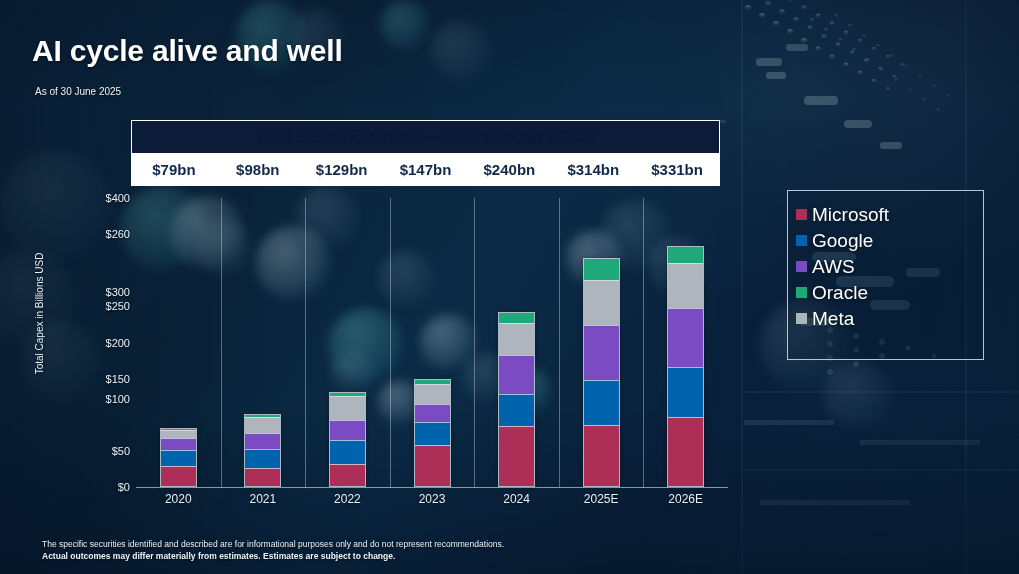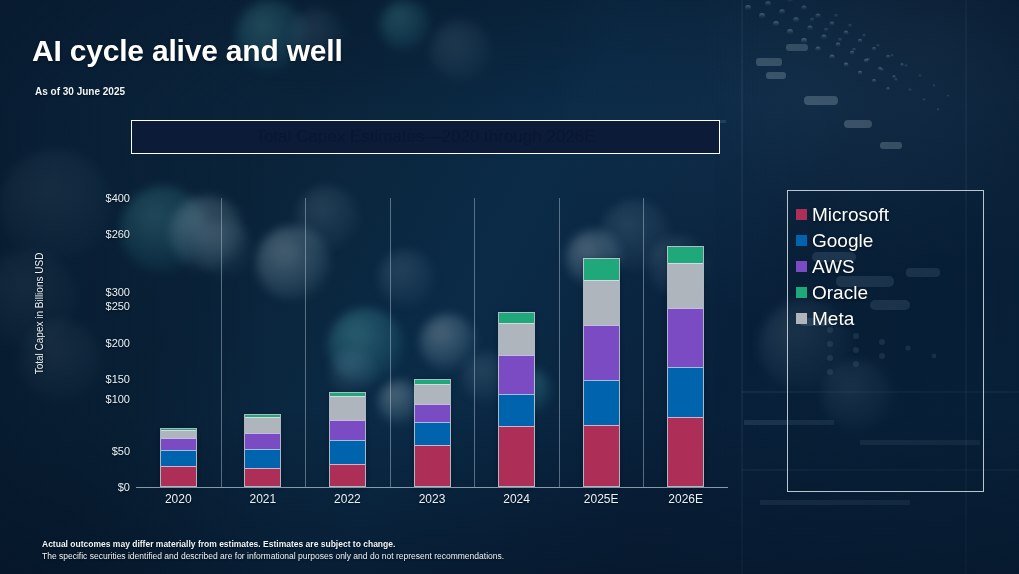--- a/index.html
+++ b/index.html
@@ -41,21 +41,21 @@
 
   
   #title {
     position:absolute; left:32px; top:34px;
     font-size:30px; font-weight:bold; color:#ffffff;
     letter-spacing:-0.2px;
     text-shadow:0 1px 3px rgba(0,0,0,.45);
   }
   #subtitle {
     position:absolute; left:35px; top:86px;
-    font-size:10px; font-weight:bold; color:#f0f5f8;
+    font-size:10px; font-weight:normal; color:#f0f5f8;
     text-shadow:0 1px 2px rgba(0,0,0,.5);
   }
 
   
   #capex-table {
     position:absolute; left:131px; top:120px; width:589px;
     border:1px solid #ffffff;
   }
   #capex-title {
     height:32px; line-height:32px; text-align:center;
@@ -113,21 +113,21 @@
   #x-labels { position:absolute; left:136px; top:306px; width:592px; height:22px; }
   .x-label {
     position:absolute; top:0; width:80px; text-align:center;
     transform:translateX(-50%);
     font-size:12px; color:#e9f1f6;
     text-shadow:0 1px 2px rgba(0,0,0,.55);
   }
 
   
   #legend {
-    position:absolute; left:787px; top:190px; width:197px; height:302px;
+    position:absolute; left:787px; top:190px; width:197px; height:170px;
     border:1px solid #b9c6d2;
     background:rgba(8,26,46,0.18);
     padding:10px 0 0 8px;
   }
   .legend-item { display:flex; align-items:center; height:26px; }
   .legend-swatch {
     width:11px; height:11px; margin-right:5px; flex:0 0 auto;
   }
   .legend-label {
     font-size:19px; color:#ffffff;
@@ -299,20 +299,29 @@
     <div class="bokeh dim" style="left:760px; top:300px; width:90px; height:90px;"></div>
     <div class="bokeh dim" style="left:822px; top:360px; width:70px; height:70px;"></div>
   </div>
   <div class="bg-layer vignette"></div>
 
   <div id="title">AI cycle alive and well</div>
   <div id="subtitle">As of 30 June 2025</div>
 
   <div id="capex-table">
     <div id="capex-title">Total Capex Estimates—2020 through 2026E</div>
+    <div id="capex-values">
+        <div class="capex-cell">$79bn</div>
+        <div class="capex-cell">$98bn</div>
+        <div class="capex-cell">$129bn</div>
+        <div class="capex-cell">$147bn</div>
+        <div class="capex-cell">$240bn</div>
+        <div class="capex-cell">$314bn</div>
+        <div class="capex-cell">$331bn</div>
+      </div>
   </div>
 
   <div id="chart">
     <div id="y-axis-title">Total Capex in Billions USD</div>
     <div id="y-ticks">
         <div class="y-tick" style="top: 301px;">$0</div>
         <div class="y-tick" style="top: 264.875px;">$50</div>
         <div class="y-tick" style="top: 213px;">$100</div>
         <div class="y-tick" style="top: 192.625px;">$150</div>
         <div class="y-tick" style="top: 156.5px;">$200</div>
@@ -407,17 +416,17 @@
         <span class="legend-swatch" style="background: rgb(31, 169, 123);"></span>
         <span class="legend-label">Oracle</span>
       </div>
       <div class="legend-item">
         <span class="legend-swatch" style="background: rgb(174, 181, 188);"></span>
         <span class="legend-label">Meta</span>
       </div>
     </div>
 
   <div id="footnotes">
+      <div class="fn">The specific securities identified and described are for informational purposes only and do not represent recommendations.</div>
       <div class="fn bold">Actual outcomes may differ materially from estimates. Estimates are subject to change.</div>
-      <div class="fn">The specific securities identified and described are for informational purposes only and do not represent recommendations.</div>
     </div>
 
 </div>
 
 </body></html>

